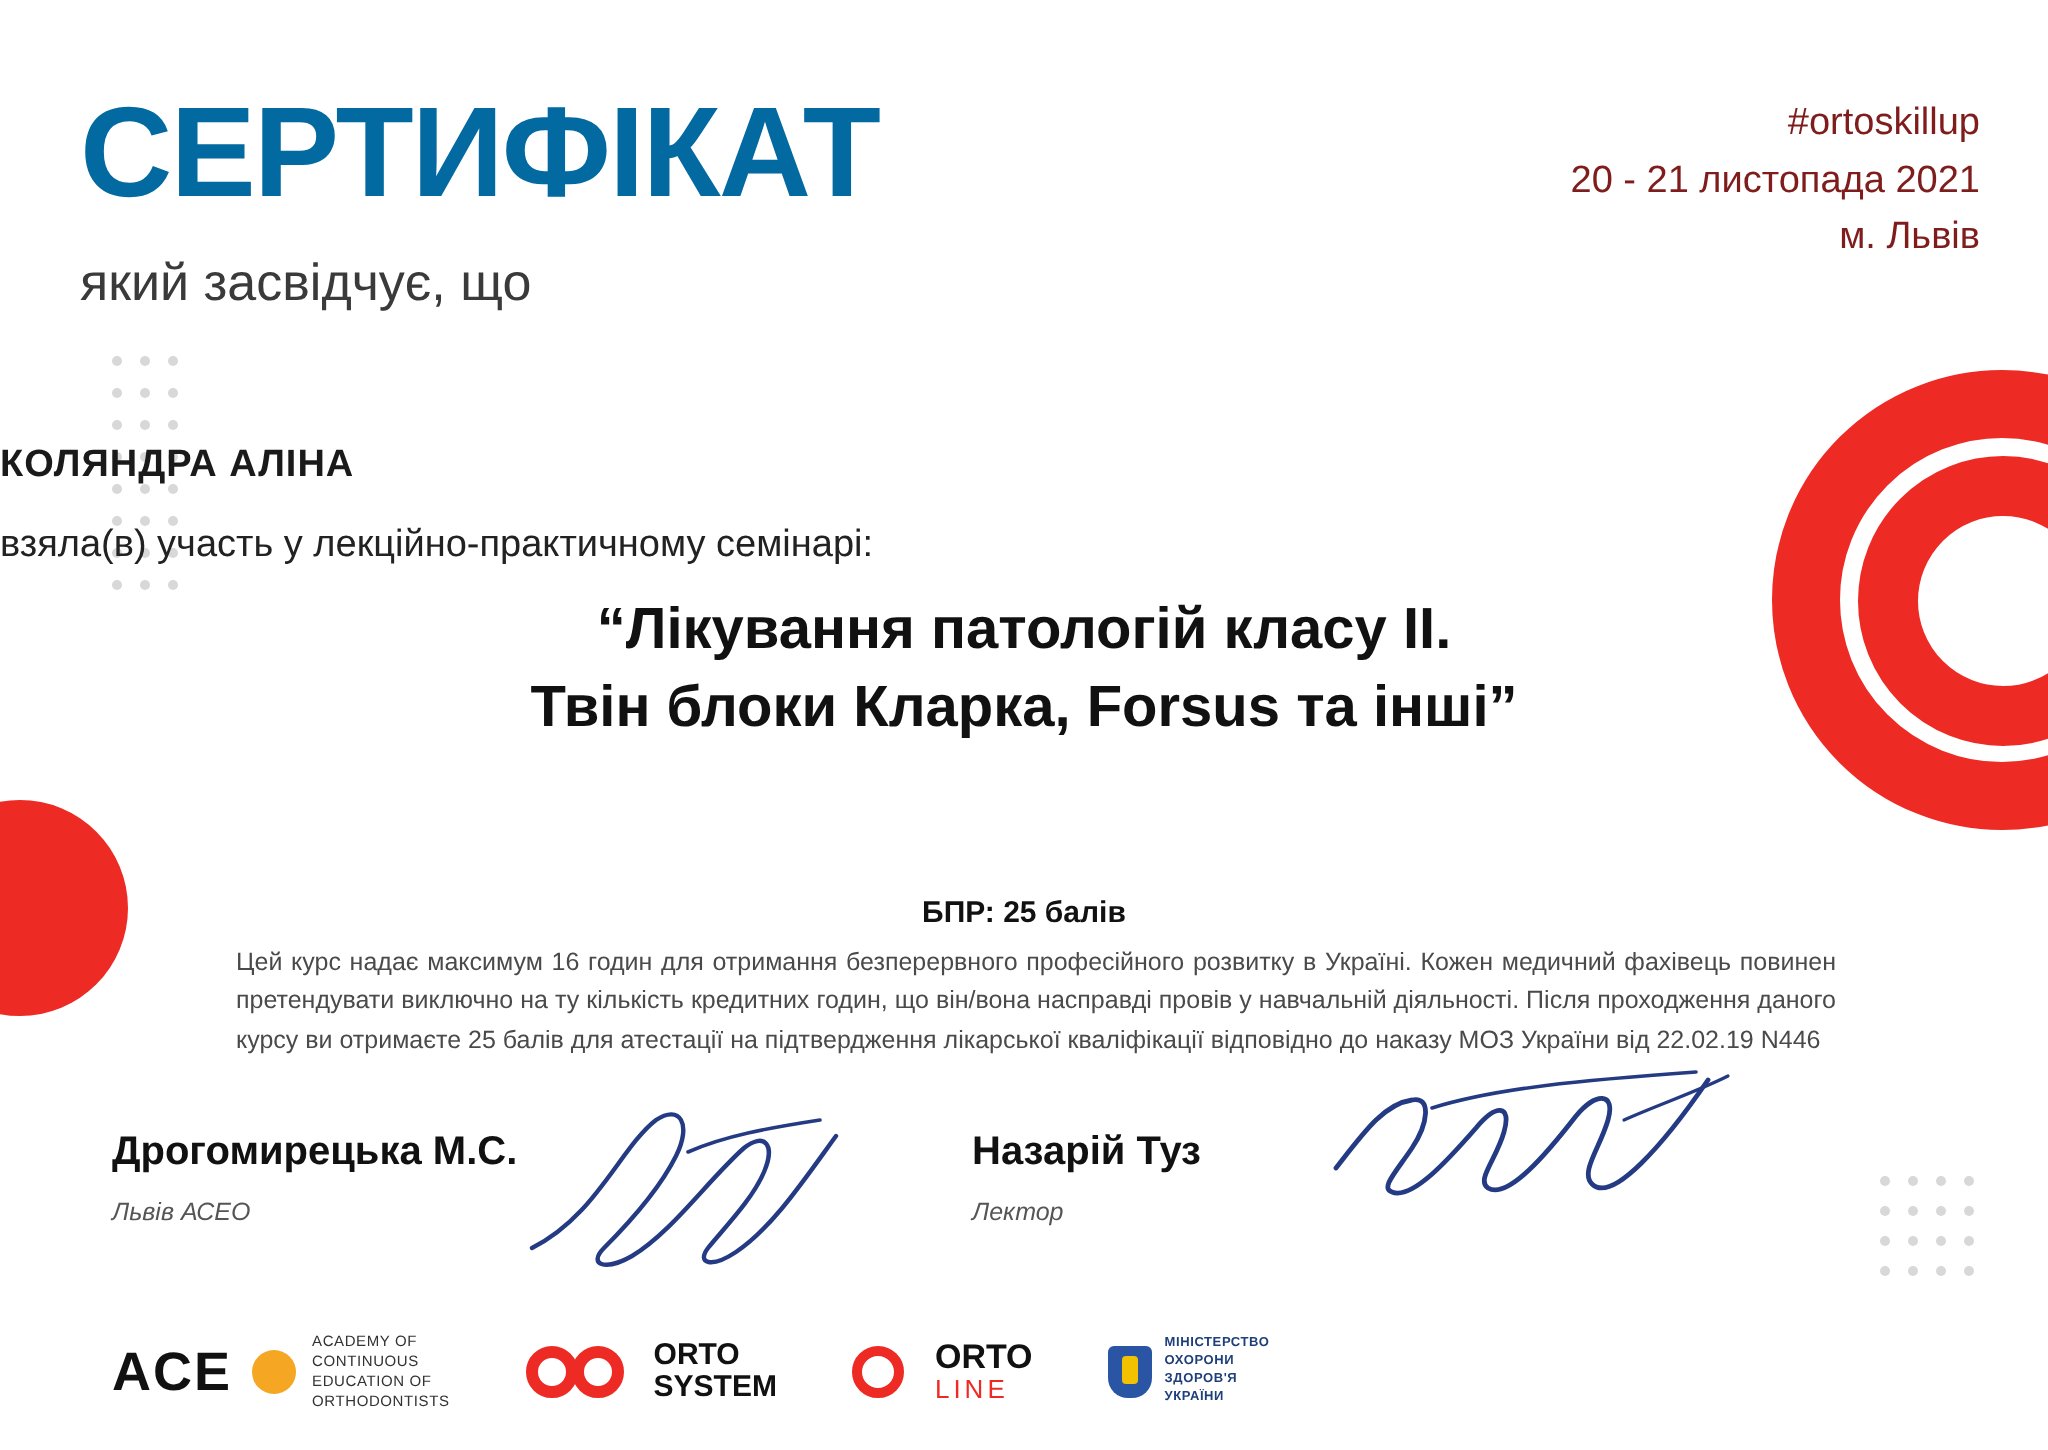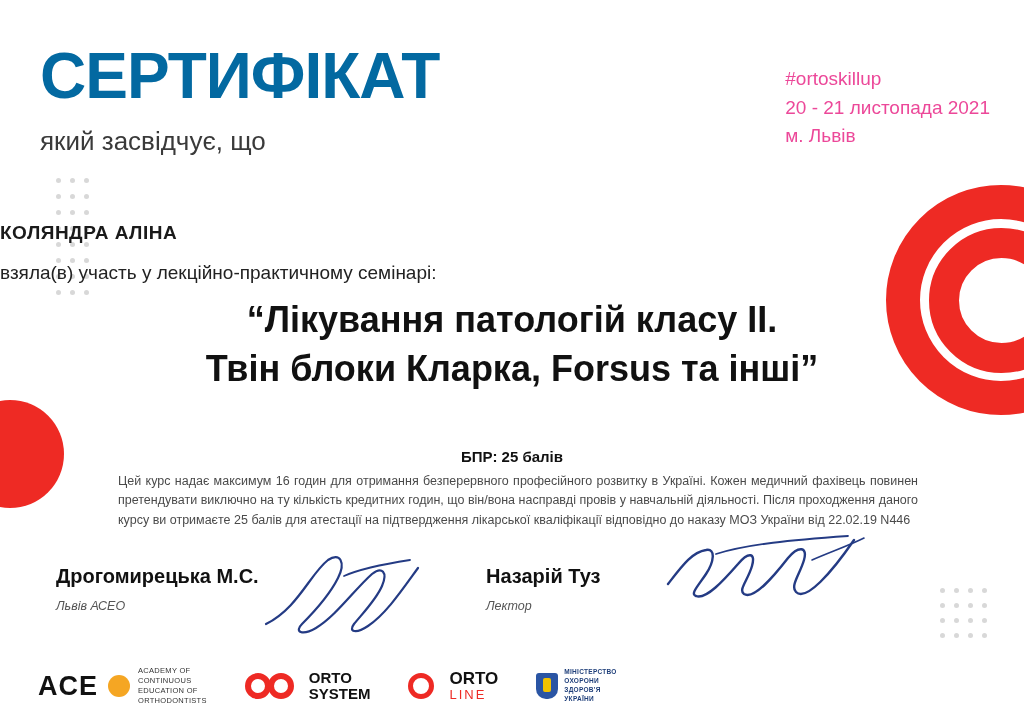--- a/index.html
+++ b/index.html
@@ -80,24 +80,25 @@
     position: absolute;
     left: 40px;
     top: 126px;
     font-size: 26px;
     color: #3a3a3a;
     font-weight: normal;
   }
   .meta {
     position: absolute;
     right: 34px;
-    top: 65px;
+    top: 48px;
+    text-align: right;
     font-size: 19px;
     line-height: 1.5;
-    color: #ec4899;
+    color: #7f1d1d;
   }
   .meta div { white-space: nowrap; }
 
   
   .recipient {
     position: absolute;
     left: 0;
     right: 0;
     top: 222px;
     font-size: 19px;
@@ -112,21 +113,21 @@
     text-align: left;
     font-size: 19px;
     color: #222;
   }
   .course-title {
     position: absolute;
     left: 0;
     right: 0;
     top: 296px;
     text-align: center;
-    font-size: 36px;
+    font-size: 29px;
     font-weight: bold;
     line-height: 1.35;
     color: #111;
   }
   .course-title .line { display: block; }
 
   .points {
     position: absolute;
     left: 0;
     right: 0;
@@ -184,20 +185,21 @@
     padding-left: 38px;
     box-sizing: border-box;
   }
   .logo { display: flex; align-items: center; gap: 8px; }
 
   .ace-mark {
     font-size: 27px;
     font-weight: bold;
     letter-spacing: 1px;
     color: #111;
+    margin-left: 18px;
   }
   .ace-circle {
     width: 22px;
     height: 22px;
     border-radius: 50%;
     background: #f5a623;
     display: inline-block;
     margin-left: 2px;
   }
   .ace-text {

